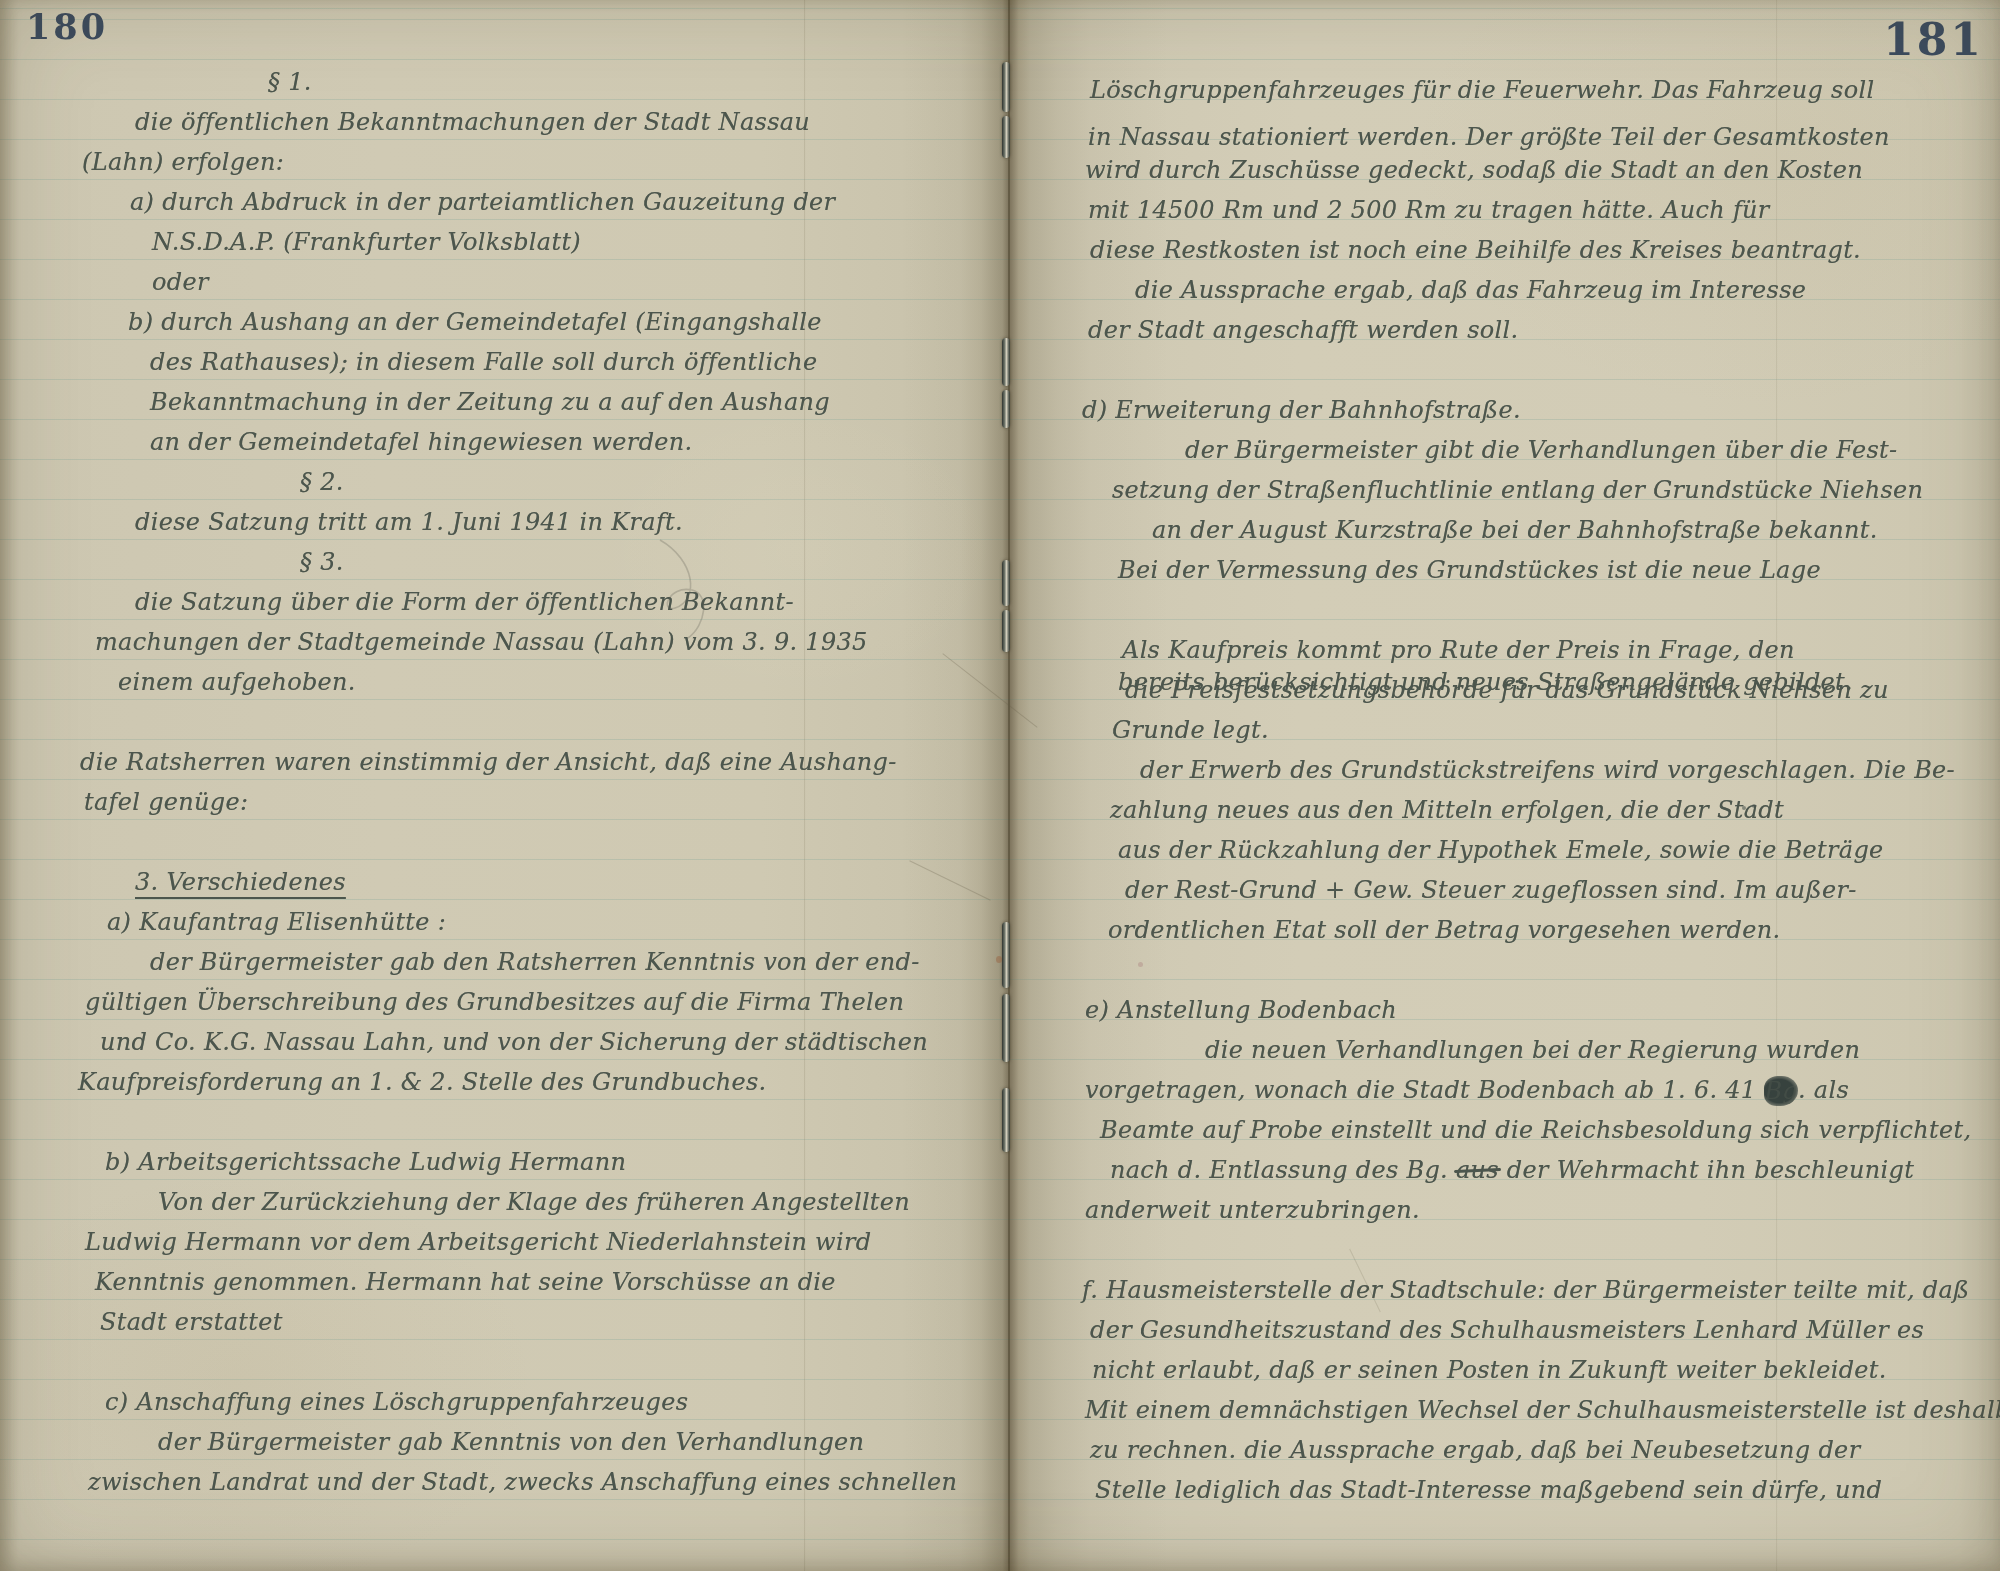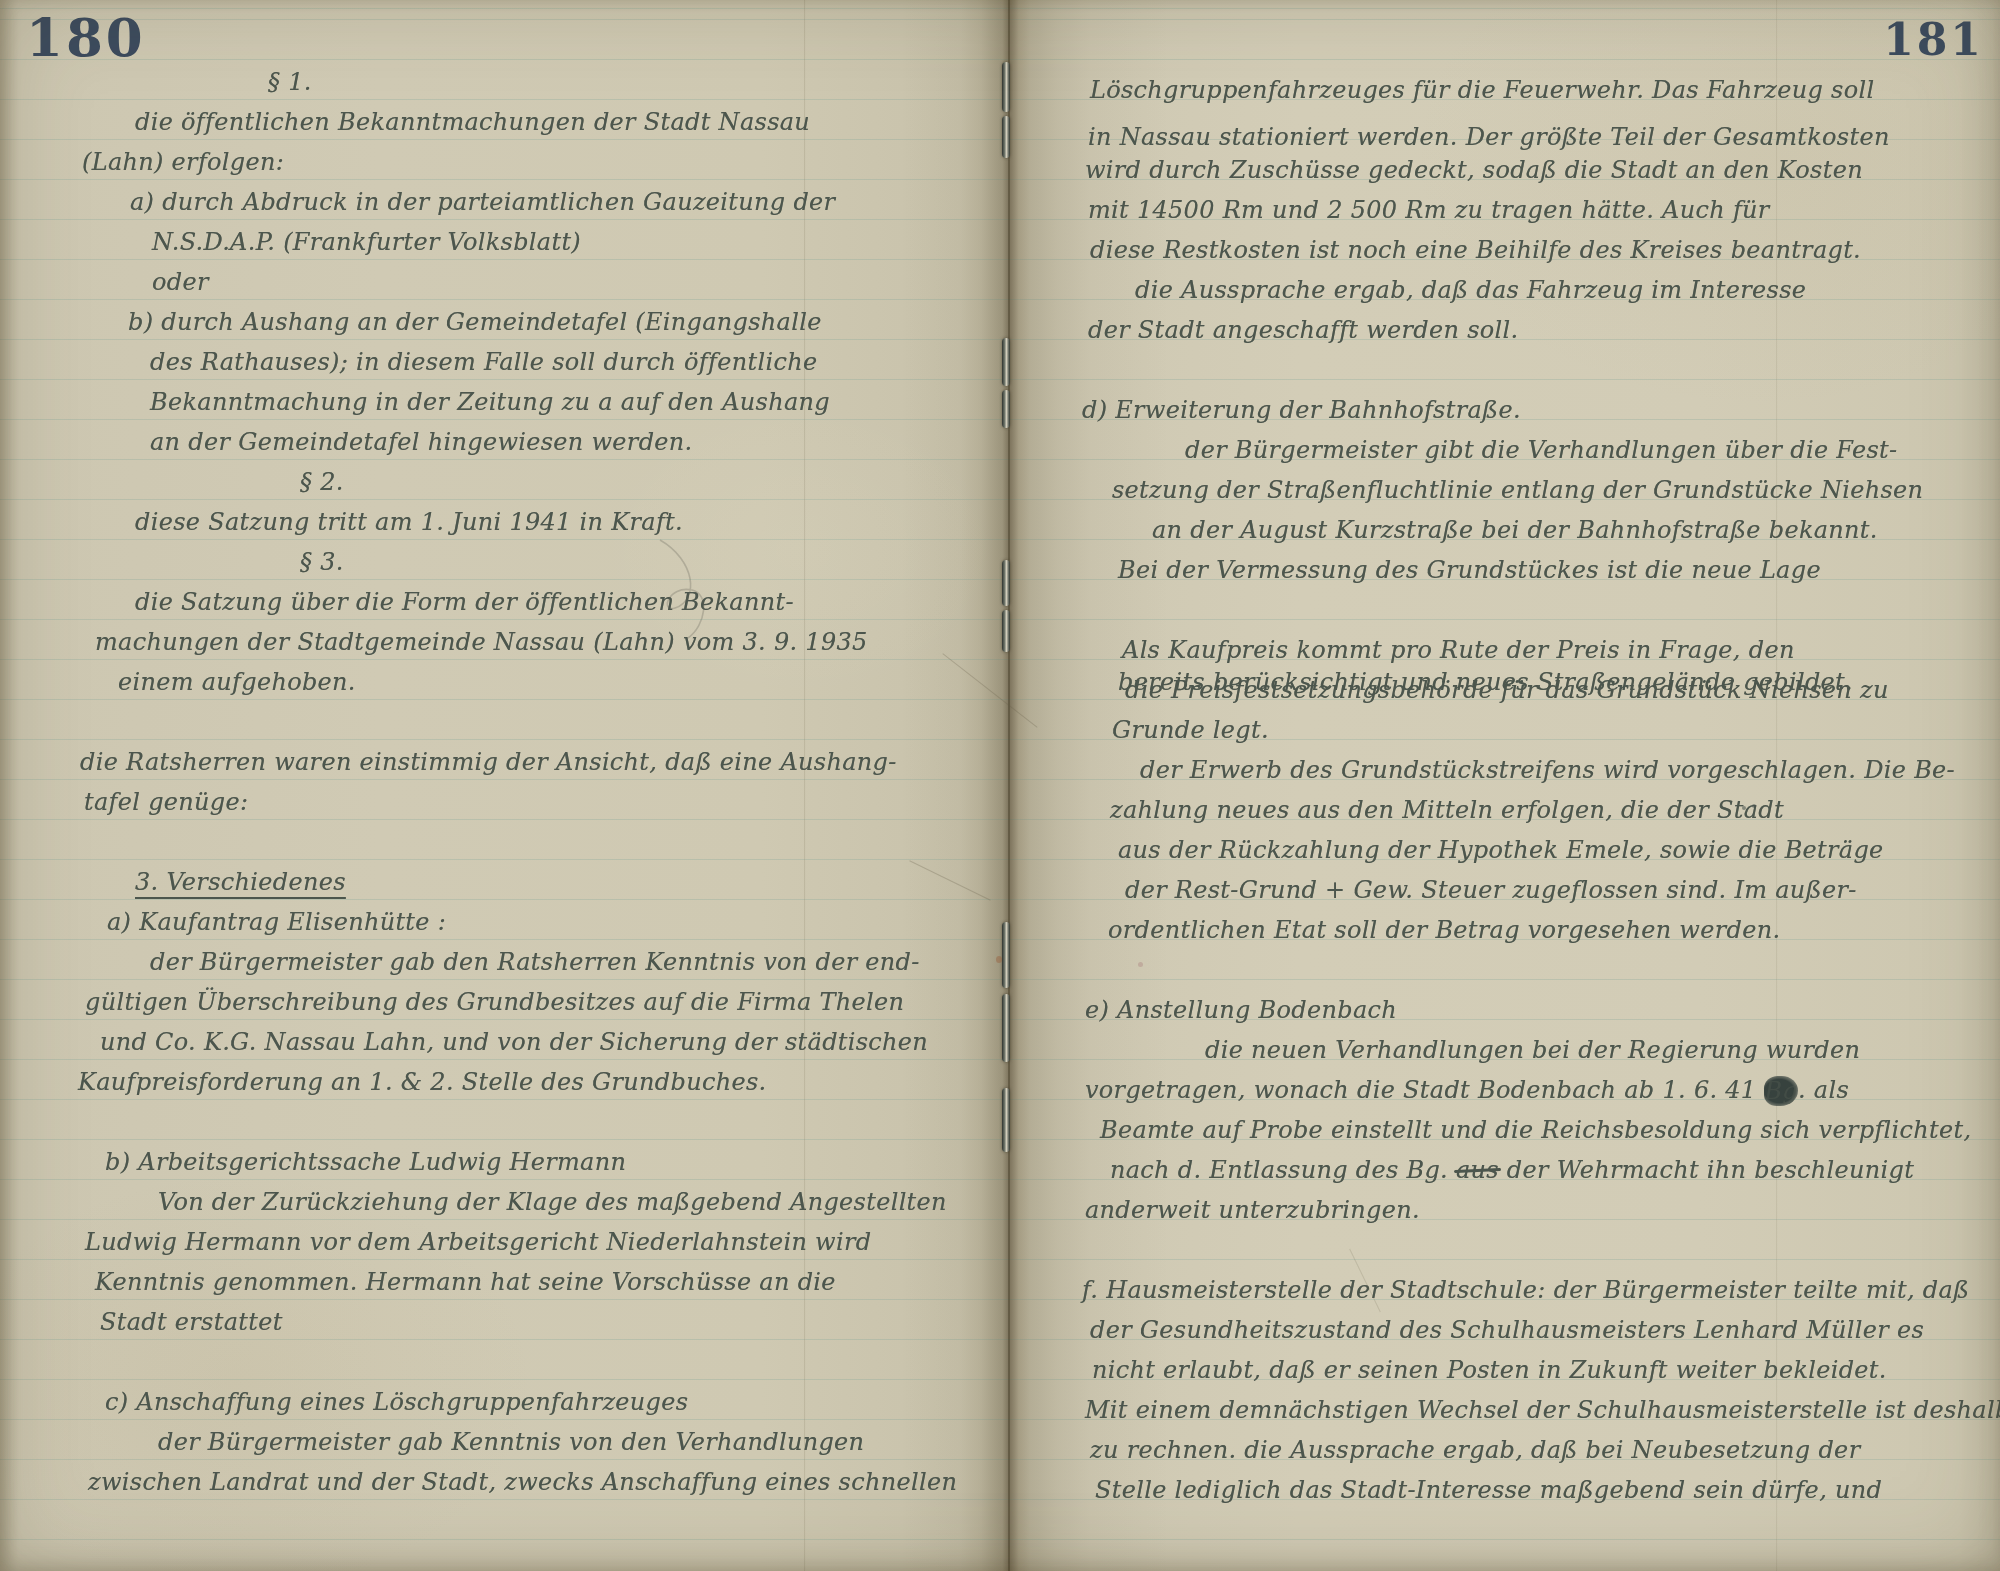--- a/index.html
+++ b/index.html
@@ -32,21 +32,21 @@
     background:linear-gradient(to right,
       rgba(88,76,48,0) 0%, rgba(88,76,48,0.08) 30%, rgba(70,60,38,0.22) 38%,
       rgba(55,47,28,0.40) 40.5%, rgba(88,76,48,0.16) 44%, rgba(88,76,48,0.07) 58%,
       rgba(88,76,48,0) 100%);
   }
   .fold{position:absolute;top:0;bottom:0;left:1008px;width:2px;background:rgba(58,50,30,0.38);filter:blur(0.4px);}
   .crease{position:absolute;top:0;bottom:0;width:2px;pointer-events:none;}
   .crease.left{left:804px;background:linear-gradient(to right,rgba(105,95,68,0.22),rgba(235,230,210,0.15));}
   .crease.right{left:1776px;background:linear-gradient(to right,rgba(105,95,68,0.16),rgba(235,230,210,0.12));}
   .pagenum{position:absolute;color:#3c4b5e;font-weight:600;letter-spacing:3px;}
-  .pagenum.l{left:26px;top:6px;font-size:53px;}
+  .pagenum.l{left:26px;top:6px;font-size:35px;}
   .pagenum.r{right:16px;top:14px;font-size:44px;}
   .hw{
     position:absolute;white-space:nowrap;font-style:italic;
     color:#4c564d;font-size:24px;line-height:34px;letter-spacing:0.3px;
     text-shadow:0 0 0.5px rgba(76,86,77,0.55);
   }
   .hw.u{text-decoration:underline;text-underline-offset:7px;text-decoration-thickness:2px;}
   .blot{
     display:inline-block;min-width:28px;height:30px;line-height:30px;color:transparent;
     background:radial-gradient(ellipse at 45% 50%, #37423e 55%, rgba(55,66,62,0.55) 75%, rgba(55,66,62,0) 95%);
@@ -96,21 +96,21 @@
       <div class="hw" style="left: 118px; top: 665px;">einem aufgehoben.</div>
       <div class="hw" style="left: 80px; top: 745px;">die Ratsherren waren einstimmig der Ansicht, daß eine Aushang-</div>
       <div class="hw" style="left: 84px; top: 785px;">tafel genüge:</div>
       <div class="hw u" style="left: 135px; top: 865px;">3. Verschiedenes</div>
       <div class="hw" style="left: 107px; top: 905px;">a) Kaufantrag Elisenhütte :</div>
       <div class="hw" style="left: 150px; top: 945px;">der Bürgermeister gab den Ratsherren Kenntnis von der end-</div>
       <div class="hw" style="left: 85px; top: 985px;">gültigen Überschreibung des Grundbesitzes auf die Firma Thelen</div>
       <div class="hw" style="left: 100px; top: 1025px;">und Co. K.G. Nassau Lahn, und von der Sicherung der städtischen</div>
       <div class="hw" style="left: 78px; top: 1065px;">Kaufpreisforderung an 1. &amp; 2. Stelle des Grundbuches.</div>
       <div class="hw" style="left: 105px; top: 1145px;">b) Arbeitsgerichtssache Ludwig Hermann</div>
-      <div class="hw" style="left: 158px; top: 1185px;">Von der Zurückziehung der Klage des maßgebend Angestellten</div>
+      <div class="hw" style="left: 158px; top: 1185px;">Von der Zurückziehung der Klage des früheren Angestellten</div>
       <div class="hw" style="left: 85px; top: 1225px;">Ludwig Hermann vor dem Arbeitsgericht Niederlahnstein wird</div>
       <div class="hw" style="left: 95px; top: 1265px;">Kenntnis genommen. Hermann hat seine Vorschüsse an die</div>
       <div class="hw" style="left: 100px; top: 1305px;">Stadt erstattet</div>
       <div class="hw" style="left: 105px; top: 1385px;">c) Anschaffung eines Löschgruppenfahrzeuges</div>
       <div class="hw" style="left: 158px; top: 1425px;">der Bürgermeister gab Kenntnis von den Verhandlungen</div>
       <div class="hw" style="left: 88px; top: 1465px;">zwischen Landrat und der Stadt, zwecks Anschaffung eines schnellen</div>
     </div>
   <div id="right-lines">
       <div class="hw" style="left: 1090px; top: 73px;">Löschgruppenfahrzeuges für die Feuerwehr. Das Fahrzeug soll</div>
       <div class="hw" style="left: 1088px; top: 120px;">in Nassau stationiert werden. Der größte Teil der Gesamtkosten</div>

